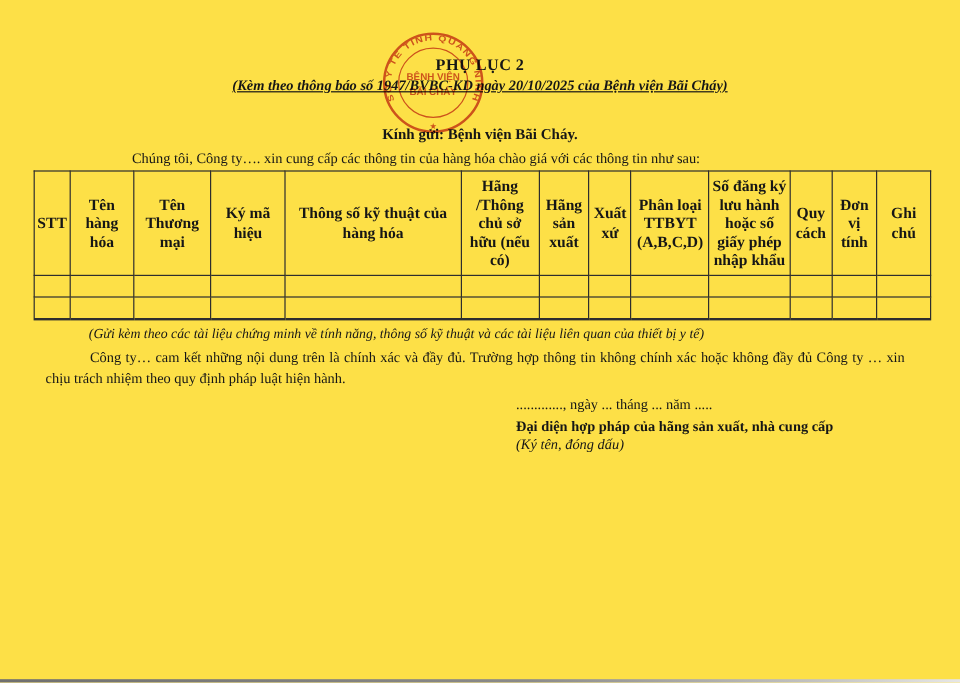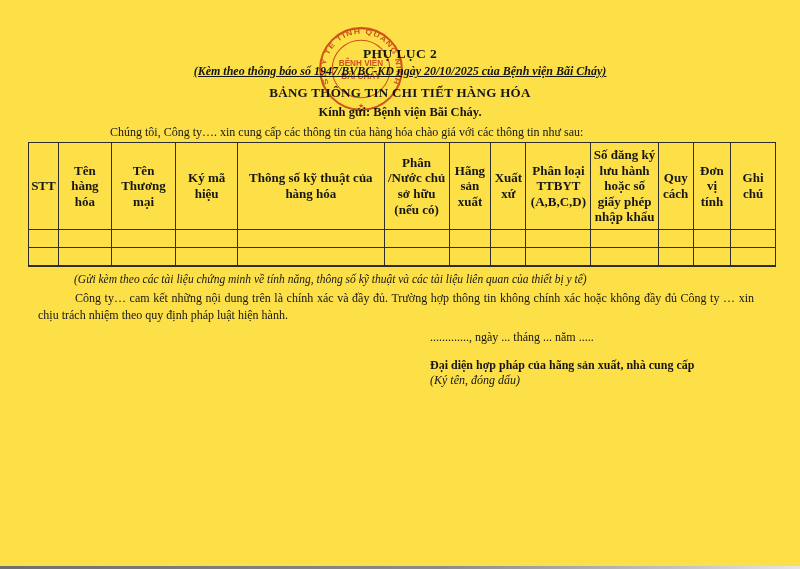--- a/index.html
+++ b/index.html
@@ -29,21 +29,21 @@
   table.goods tr.last td{border-bottom:2px solid #2e2e2e;}
   .c0{width:4.0%}.c1{width:7.1%}.c2{width:8.6%}.c3{width:8.3%}.c4{width:19.6%}
   .c5{width:8.7%}.c6{width:5.6%}.c7{width:4.7%}.c8{width:8.7%}.c9{width:9.0%}
   .c10{width:4.7%}.c11{width:5.0%}.c12{width:6.0%}
 
   .attach-note{position:absolute;left:74px;top:273px;font-size:11.5px;font-style:italic;white-space:nowrap;}
   .commitment{position:absolute;left:38px;top:290px;width:716px;font-size:12px;line-height:16.5px;text-indent:37px;text-align:justify;}
 
   .sig{position:absolute;left:430px;top:330px;width:350px;text-align:left;}
   .sig-date{font-size:12px;}
-  .sig-title{font-size:12px;font-weight:bold;margin-top:13px;}
+  .sig-title{font-size:12px;font-weight:bold;margin-top:3px;}
   .sig-note{font-size:12px;font-style:italic;}
 
   .stamp{
     position:absolute;left:318px;top:26px;width:86px;height:86px;
     color:var(--stamp-color,#c43a3a);opacity:.82;mix-blend-mode:multiply;
     pointer-events:none;
   }
   .stamp svg{width:100%;height:100%;display:block;}
   .stamp text{fill:currentColor;font-family:"Liberation Sans","DejaVu Sans",sans-serif;}
 
@@ -52,21 +52,20 @@
     background:linear-gradient(to right,#6f6f6f 0%,#8a8a8a 55%,#c2c2c2 85%,#e6e6e6 100%);
   }
 </style>
 </head>
 <body>
 
 <div class="page">
 
   <div class="cline doc-title">PHỤ LỤC 2</div>
   <div class="cline doc-subtitle">(Kèm theo thông báo số 1947/BVBC-KD ngày 20/10/2025 của Bệnh viện Bãi Cháy)</div>
-  <div class="cline doc-heading">BẢNG THÔNG TIN CHI TIẾT HÀNG HÓA</div>
   <div class="cline doc-salutation">Kính gửi: Bệnh viện Bãi Cháy.</div>
   <div class="intro">Chúng tôi, Công ty…. xin cung cấp các thông tin của hàng hóa chào giá với các thông tin như sau:</div>
 
   <div class="stamp">
     <svg viewBox="0 0 100 100" aria-hidden="true">
       <circle cx="50" cy="50" r="47.5" fill="none" stroke="currentColor" stroke-width="2.4"></circle>
       <circle cx="50" cy="50" r="33.5" fill="none" stroke="currentColor" stroke-width="1.2"></circle>
       <defs>
         <path id="arcpath" d="M 14.5,70.5 A 41 41 0 1 1 85.5,70.5" fill="none"></path>
       </defs>
@@ -95,21 +94,21 @@
         <col class="c11">
         <col class="c12">
     </colgroup>
     <thead>
       <tr>
         <th>STT</th>
         <th>Tên hàng hóa</th>
         <th>Tên Thương mại</th>
         <th>Ký mã hiệu</th>
         <th>Thông số kỹ thuật của hàng hóa</th>
-        <th>Phân /Nước chủ sở hữu (nếu có)</th>
+        <th>Hãng /Thông chủ sở hữu (nếu có)</th>
         <th>Hãng sản xuất</th>
         <th>Xuất xứ</th>
         <th>Phân loại TTBYT (A,B,C,D)</th>
         <th>Số đăng ký lưu hành hoặc số giấy phép nhập khẩu</th>
         <th>Quy cách</th>
         <th>Đơn vị tính</th>
         <th>Ghi chú</th>
       </tr>
     </thead>
     <tbody>

